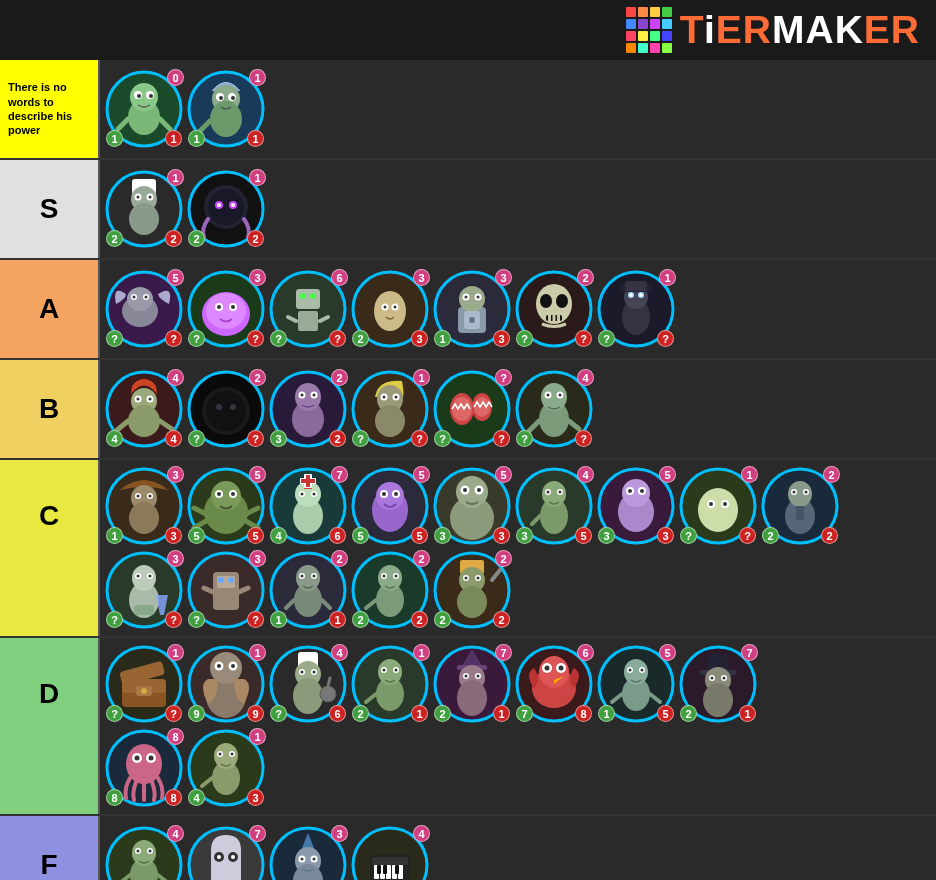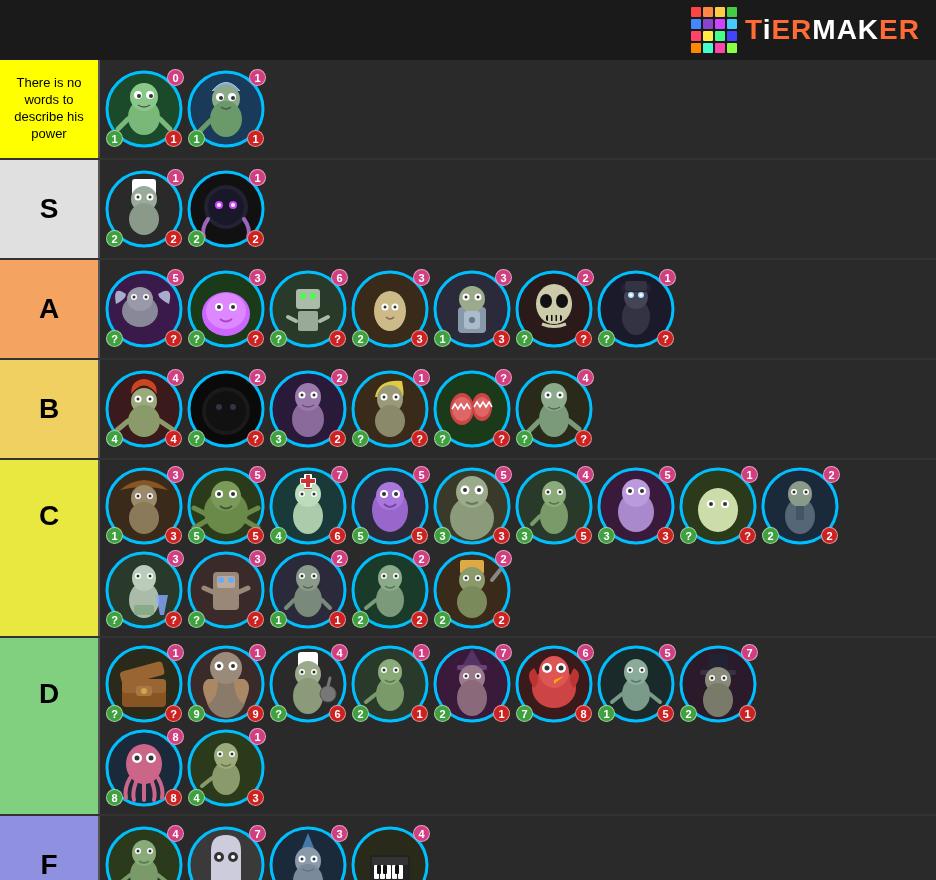--- a/index.html
+++ b/index.html
@@ -24,23 +24,22 @@
       justify-content: center;
       font-size: 28px;
       font-weight: bold;
       color: #000;
       border-right: 2px solid #555;
       flex-shrink: 0;
     }
 
     .tier-top .tier-label {
       background: #ffff00;
-      font-size: 13px;
-      font-weight: normal;
-      text-align: center;
+      font-size: 11px;
+      font-weight: bold;
       padding: 8px;
       line-height: 1.3;
     }
 
     .tier-s .tier-label { background: #e0e0e0; }
     .tier-a .tier-label { background: #f4a460; }
     .tier-b .tier-label { background: #f0d060; }
     .tier-c .tier-label { background: #e8e840; }
     .tier-d .tier-label { background: #80d080; }
     .tier-f .tier-label { background: #9090e0; }
@@ -77,21 +76,21 @@
       gap: 2px;
     }
 
     .logo-cell {
       width: 10px;
       height: 10px;
       border-radius: 1px;
     }
 
     .logo-text {
-      font-size: 28px;
+      font-size: 39px;
       font-weight: bold;
       color: white;
       font-family: Arial Black, sans-serif;
       letter-spacing: 1px;
     }
 
     .logo-text span.tier-t { color: #ff6b35; }
 
     
     .zcard {

